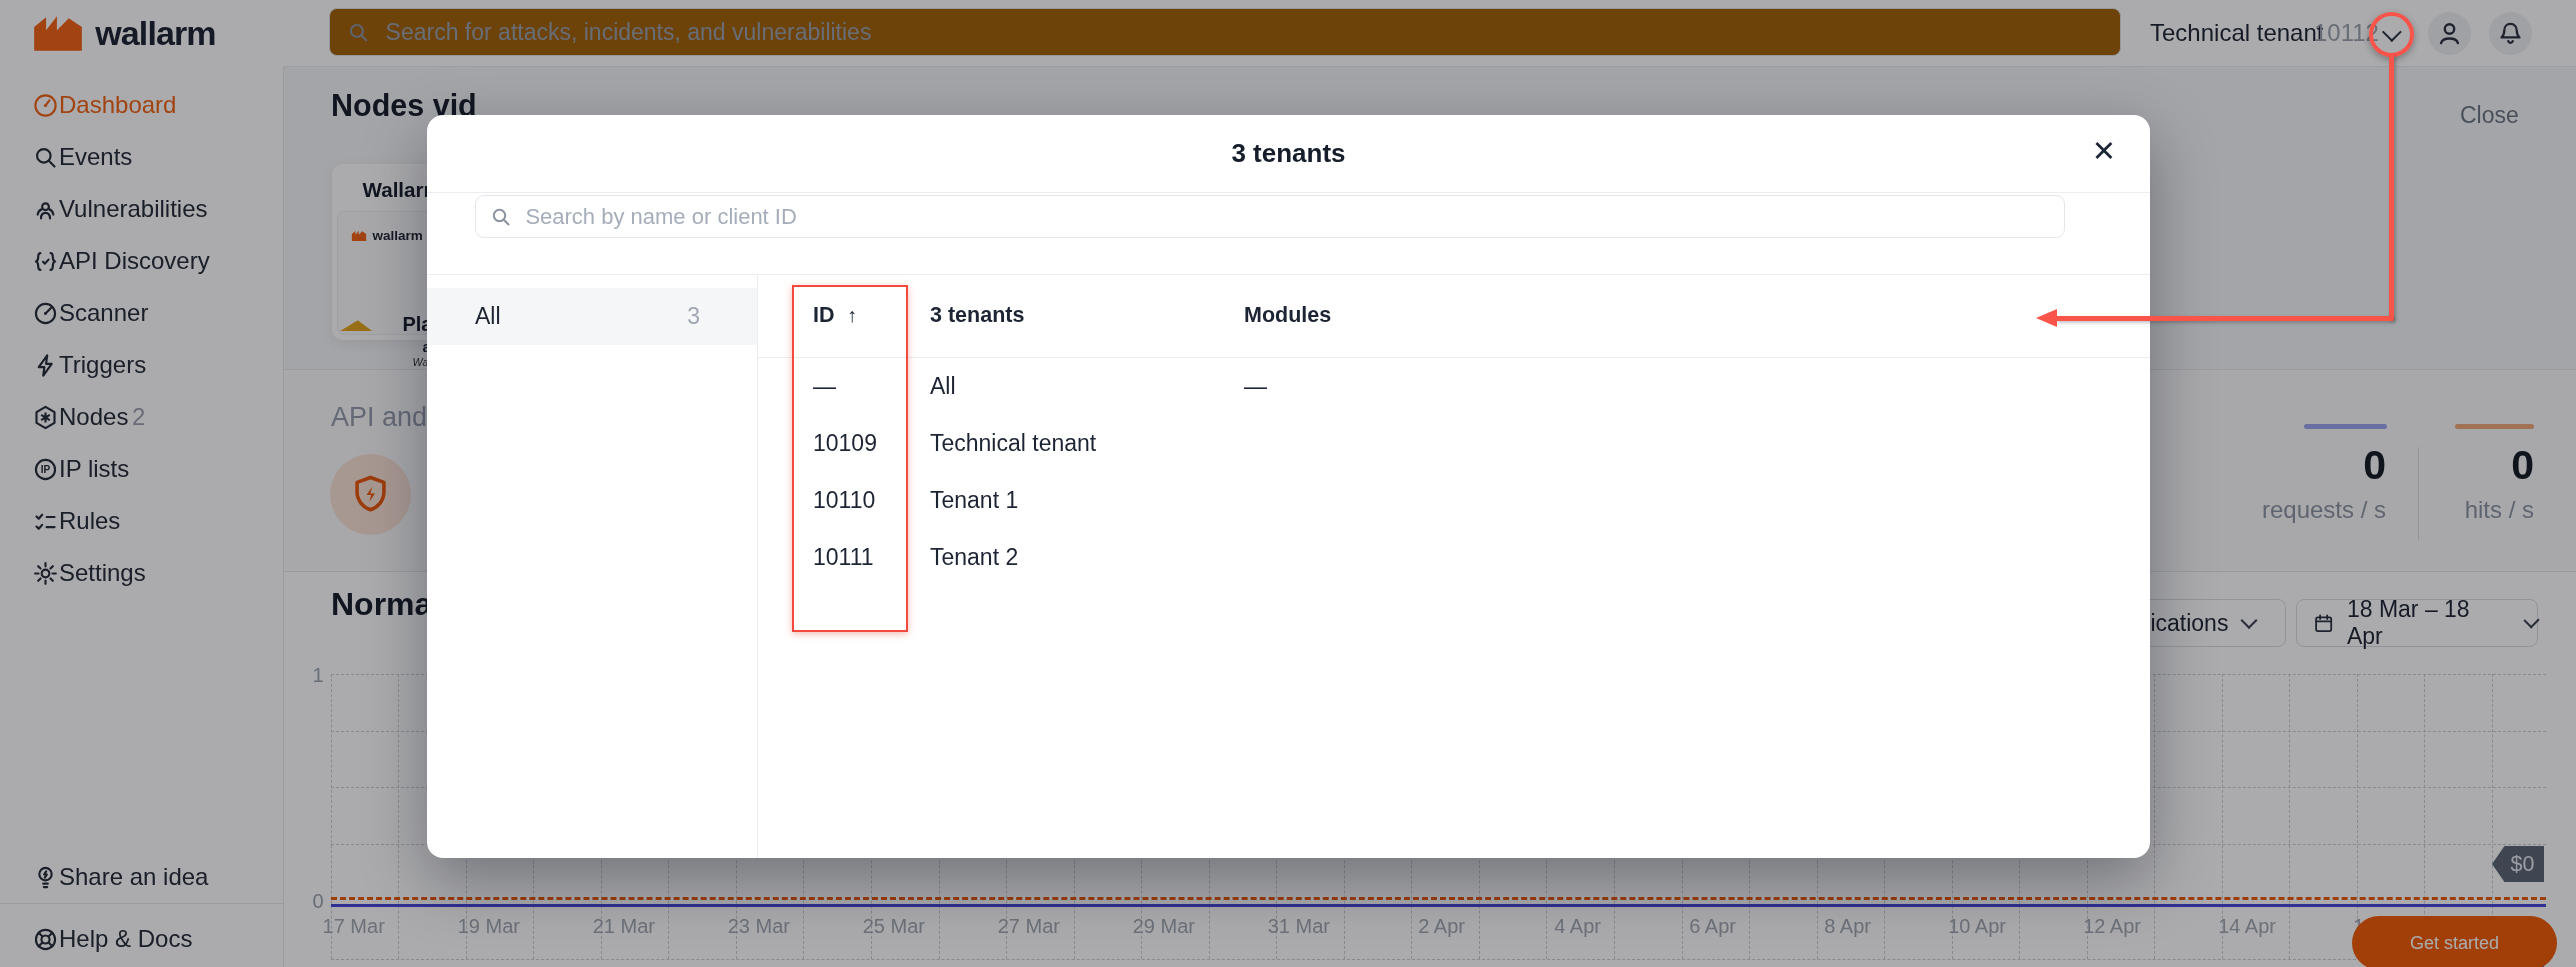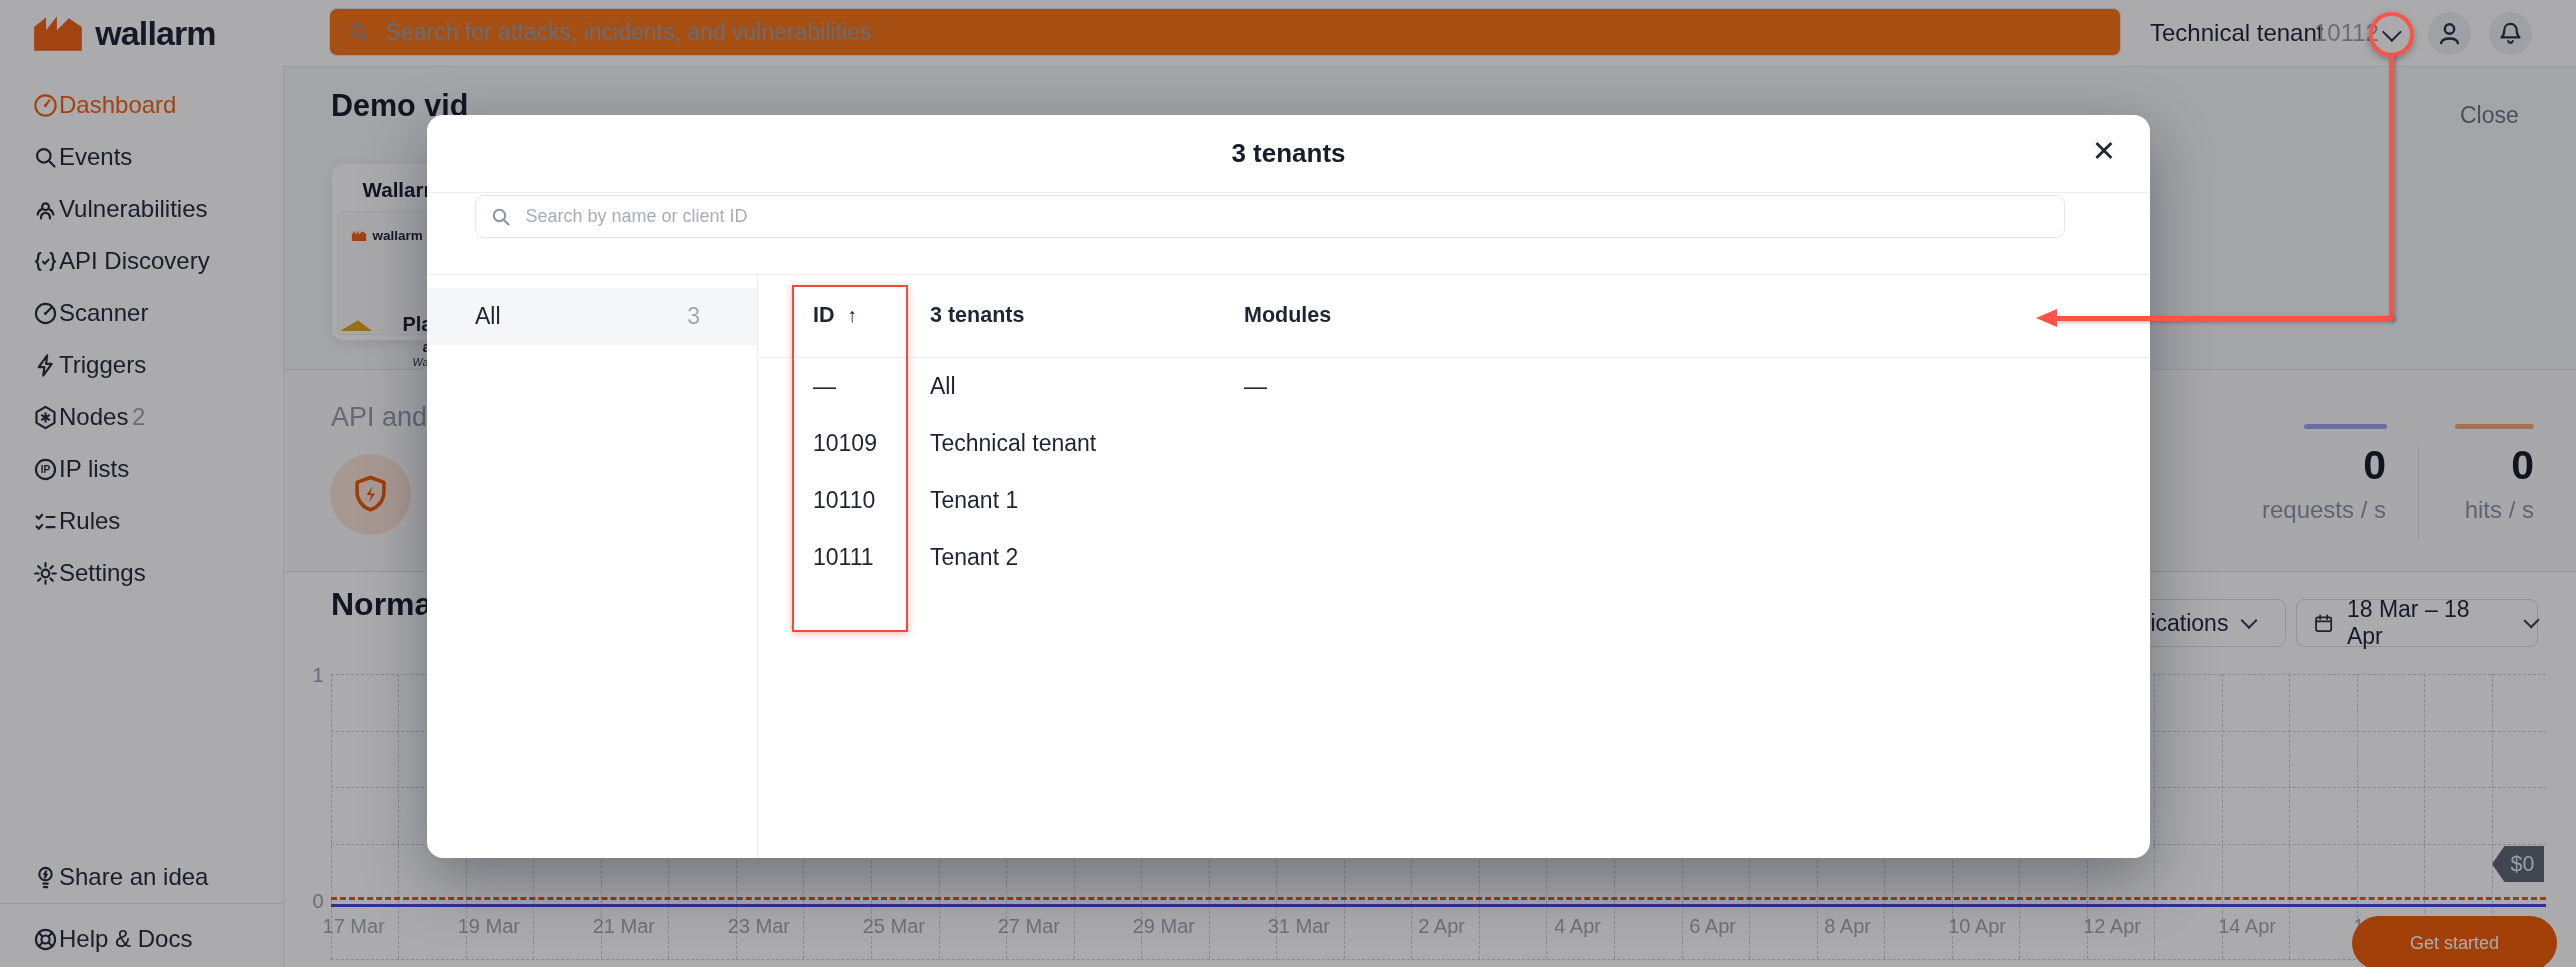--- a/index.html
+++ b/index.html
@@ -14,21 +14,21 @@
   .nav{position:absolute;left:0;top:79px;width:283px;}
   .nav-item{height:52px;display:flex;align-items:center;padding-left:32px;font-size:24px;color:#242b38;cursor:pointer;}
   .nav-item .icn{width:27px;height:27px;flex:0 0 27px;display:flex;align-items:center;justify-content:center;}
   .nav-item.active{color:#f26215;}
   .badge{color:#9aa1ad;margin-left:3.6px;}
   .side-foot-1{position:absolute;left:0;top:851px;width:283px;}
   .side-divider{position:absolute;left:0;top:903px;width:283px;border-top:0.9px solid #e6e8ec;}
   .side-foot-2{position:absolute;left:0;top:913px;width:283px;}
   
   .topbar{position:absolute;left:283px;top:0;width:2293px;height:66px;background:#fff;border-bottom:0.9px solid #e8eaed;z-index:10;}
-  .search-wrap{position:absolute;left:46px;top:8px;width:1792px;height:48px;border:0.9px solid #dfe2e7;border-radius:8px;background:#f97316;display:flex;align-items:center;box-sizing:border-box;}
+  .search-wrap{position:absolute;left:46px;top:8px;width:1792px;height:48px;border:0.9px solid #dfe2e7;border-radius:8px;background:#a16207;display:flex;align-items:center;box-sizing:border-box;}
   .search-wrap svg{margin:0 12.6px 0 16px;}
   .search-wrap input{border:none;outline:none;flex:1;font-size:23px;font-family:"Liberation Sans",sans-serif;color:#1d2433;background:transparent;}
   .search-wrap input::placeholder{color:#9aa1ad;}
   .tenant-name{position:absolute;left:1867px;top:19px;font-size:24px;color:#1d2433;}
   .tenant-id{position:absolute;left:2031px;top:19px;font-size:24px;color:#9aa1ad;}
   .chevron-btn{position:absolute;left:2088px;top:14.4px;width:39px;height:39px;border-radius:50%;cursor:pointer;}
   .chev{position:absolute;left:13.5px;top:10.8px;width:11.7px;height:11.7px;border-right:2.7px solid #2a3140;border-bottom:2.7px solid #2a3140;transform:rotate(45deg);}
   .round-btn{position:absolute;top:11.7px;width:43px;height:43px;border-radius:50%;background:#eef0f3;display:flex;align-items:center;justify-content:center;cursor:pointer;}
   
   .content{position:absolute;left:284px;top:66px;width:2292px;height:901px;}
@@ -72,21 +72,21 @@
   .price-badge{position:absolute;left:2492px;top:846px;width:52px;height:36px;background:#5c6675;color:#e8eaee;font-size:21.5px;display:flex;align-items:center;justify-content:center;padding-left:9px;box-sizing:border-box;clip-path:polygon(0 50%,24% 0,100% 0,100% 100%,24% 100%);z-index:22;}
   
   .dim-overlay{position:absolute;left:0;top:0;width:2576px;height:968px;background:rgba(8,10,14,.34);z-index:40;}
   
   .modal{position:absolute;left:427px;top:115px;width:1723px;height:743px;background:#fff;border-radius:16px;box-shadow:0 21.5px 63px rgba(10,15,25,.35);z-index:60;}
   .modal-title{position:absolute;left:0;top:23px;width:1723px;text-align:center;font-size:26px;font-weight:600;color:#161d2b;}
   .modal-close{position:absolute;right:34px;top:21.5px;font-size:29px;color:#1d2433;cursor:pointer;line-height:1;}
   .m-div1{position:absolute;left:0;top:77px;width:1723px;border-top:0.9px solid #ecedf0;}
   .m-search{position:absolute;left:48px;top:80px;width:1590px;height:43px;border:0.9px solid #e3e6ea;border-radius:9px;box-sizing:border-box;display:flex;align-items:center;}
   .m-search svg{margin:0 10.8px 0 12.6px;}
-  .m-search input{border:none;outline:none;flex:1;font-size:18px;font-family:"Liberation Sans",sans-serif;color:#be185d;background:transparent;}
+  .m-search input{border:none;outline:none;flex:1;font-size:22px;font-family:"Liberation Sans",sans-serif;color:#be185d;background:transparent;}
   .m-search input::placeholder{color:#a6adba;}
   .m-div2{position:absolute;left:0;top:159px;width:1723px;border-top:0.9px solid #ecedf0;}
   .m-left{position:absolute;left:0;top:160px;width:330px;bottom:0;}
   .m-left-row{position:absolute;left:0;top:12.6px;width:330px;height:57px;background:#f5f6f7;display:flex;align-items:center;cursor:pointer;}
   .m-left-row .lab{margin-left:48px;font-size:23px;color:#1d2433;}
   .m-left-row .cnt{position:absolute;right:57px;font-size:23px;color:#a0a7b2;}
   .m-vdiv{position:absolute;left:330px;top:160px;bottom:0;width:0.9px;background:#ecedf0;}
   .m-table{position:absolute;left:331px;top:159px;right:0;bottom:0;}
   .t-row{display:grid;grid-template-columns:117px 314px 1fr;padding-left:55px;align-items:center;font-size:23px;color:#1d2433;}
   .t-head{height:83px;border-bottom:0.9px solid #ecedf0;font-size:21.5px;font-weight:600;}
@@ -258,21 +258,21 @@
     <svg width="27" height="27" viewBox="0 0 24 24" fill="none" stroke="#2a3140" stroke-width="2" stroke-linecap="round" stroke-linejoin="round">
         <path d="M12 3.5c-3.3 0-5.5 2.4-5.5 5.5 0 4-1.5 5.5-2.5 6.5h16c-1-1-2.5-2.5-2.5-6.5 0-3.1-2.2-5.5-5.5-5.5z"></path>
         <path d="M10 18.8a2.1 2.1 0 0 0 4 0"></path>
       </svg>
   </div>
 </div>
 
 <div class="content">
 
   <div class="demo-band">
-    <div class="h-title demo-heading">Demo vid</div>
+    <div class="h-title demo-heading">Nodes vid</div>
     <div class="close-link">Close</div>
     <div class="demo-card">
       <div class="demo-card-title">Wallarm</div>
       <div class="thumb">
         <div class="thumb-logo">
           <svg width="16" height="11.7" viewBox="0 0 24 18">
               <path d="M1 17V6l5.5-4.5v6L11.5 1v6.5L17 2l6 4v11z" fill="#f26215"></path>
             </svg>
           <span>wallarm</span>
         </div>

